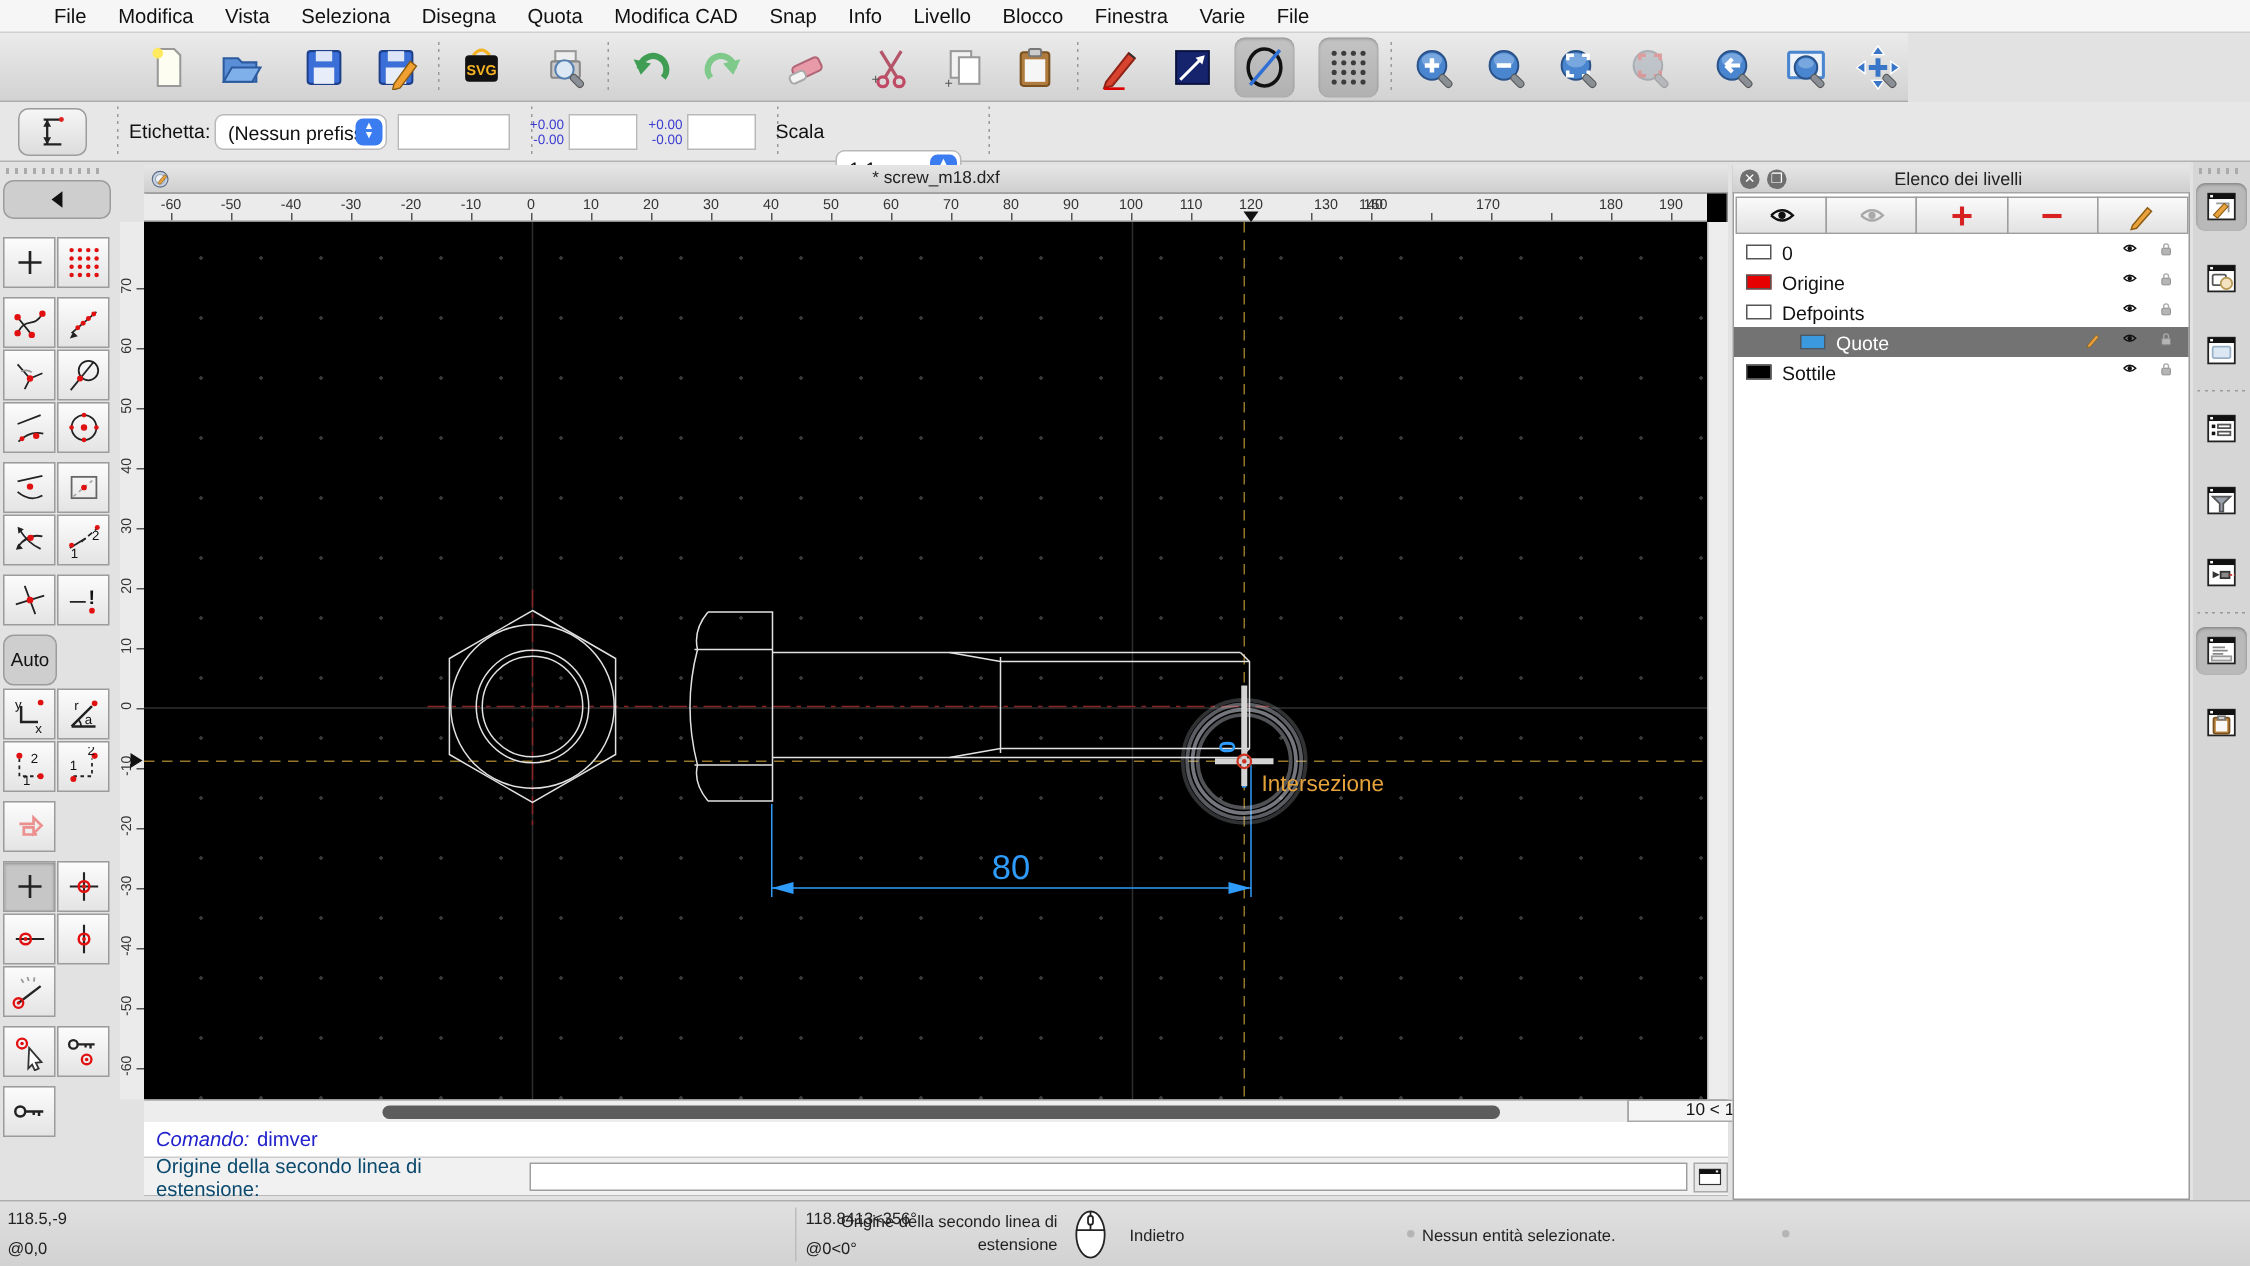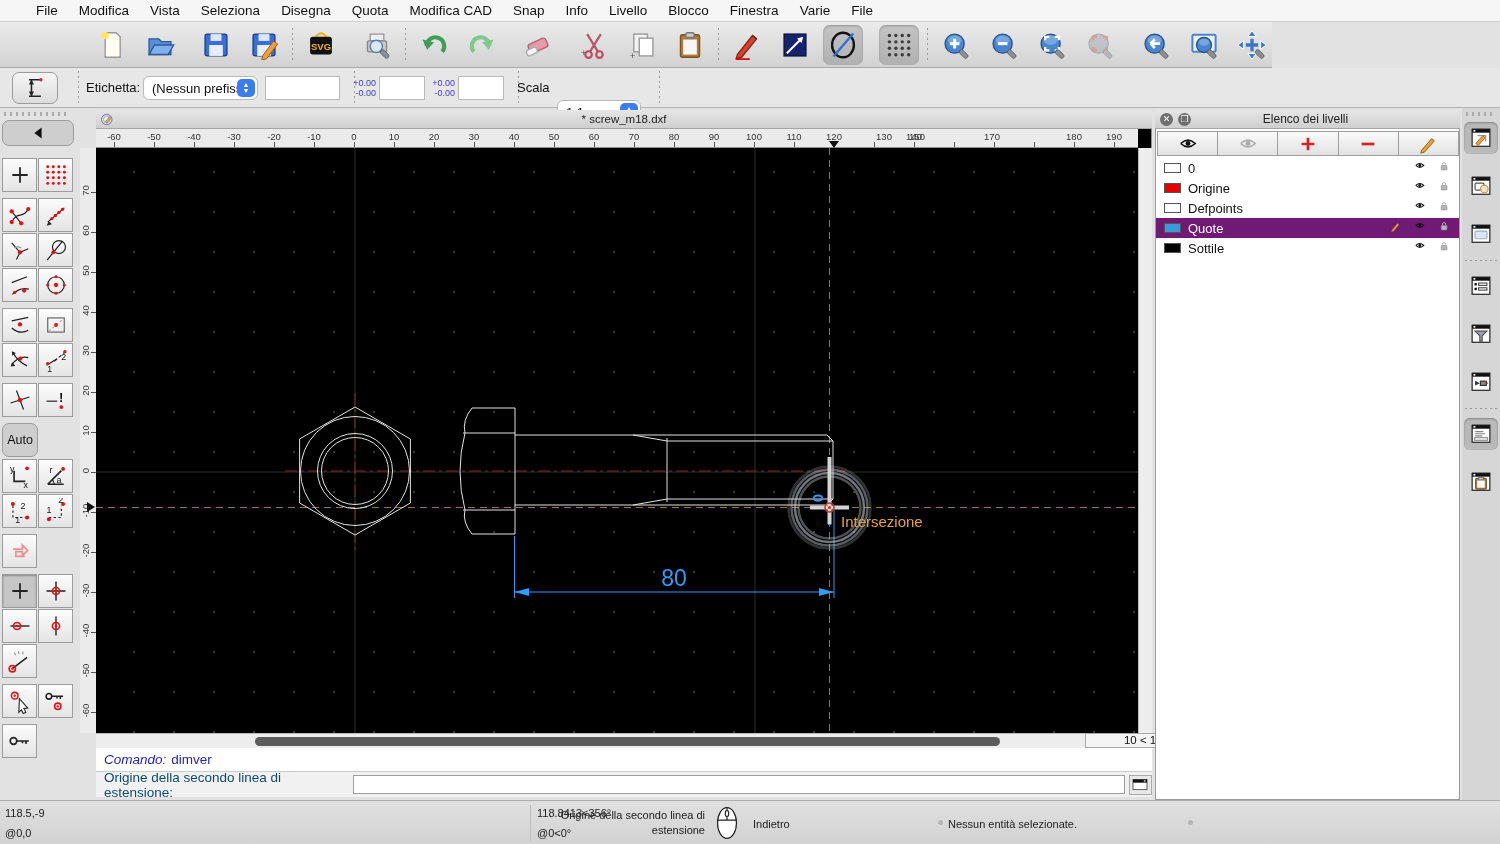--- a/index.html
+++ b/index.html
@@ -86,21 +86,21 @@
                border-bottom:1px solid #a5a5a5; display:flex; align-items:center; }
   .wbtn { width:13px; height:13px; border-radius:50%; background:#6f6f6f; color:#fff; font-size:9px;
           display:flex; align-items:center; justify-content:center; margin-left:5px; }
   #lp-title { flex:1; text-align:center; font-size:12px; color:#222; margin-right:40px; }
   #lp-toolbar { left:1157px; top:131px; width:301px; height:25px; display:flex; }
   .lp-tool { flex:1; border:1px solid #9e9e9e; margin-right:-1px; background:linear-gradient(#fafafa,#e2e2e2);
              display:flex; align-items:center; justify-content:center; }
   .lp-tool svg { width:20px; height:20px; }
   #lp-list { left:1156px; top:158px; width:303px; }
   .layer-row { height:20px; display:flex; align-items:center; font-size:13px; color:#111; position:relative; }
-  .layer-row.selected { background:#701a75; color:#fff; }
+  .layer-row.selected { background:#737373; color:#fff;padding-left:36px; }
   .swatch { width:17px; height:10px; border:1px solid #555; margin:0 7px 0 8px; }
   .layer-icons { position:absolute; right:6px; display:flex; align-items:center; gap:9px; }
   .layer-icons svg { width:15px; height:15px; }
 
   
   #rightstrip { left:1462px; top:108px; width:38px; height:692px; background:#d6d6d6; }
   .rs-btn { position:absolute; left:2px; width:34px; height:32px; border-radius:6px;
             display:flex; align-items:center; justify-content:center; }
   .rs-btn svg { width:26px; height:26px; }
   .rs-btn.active { background:#b9b9b9; box-shadow:inset 0 1px 2px rgba(0,0,0,0.3); }

